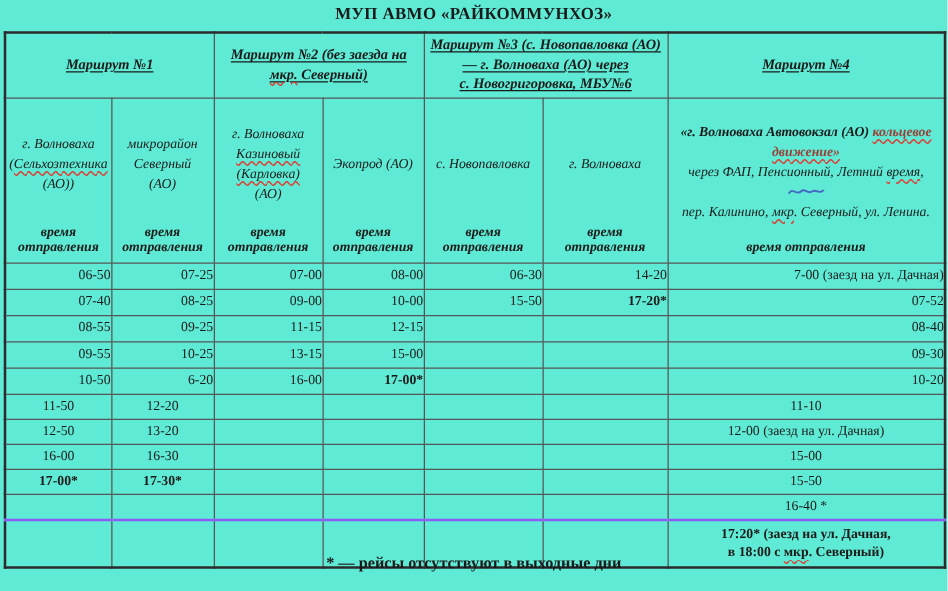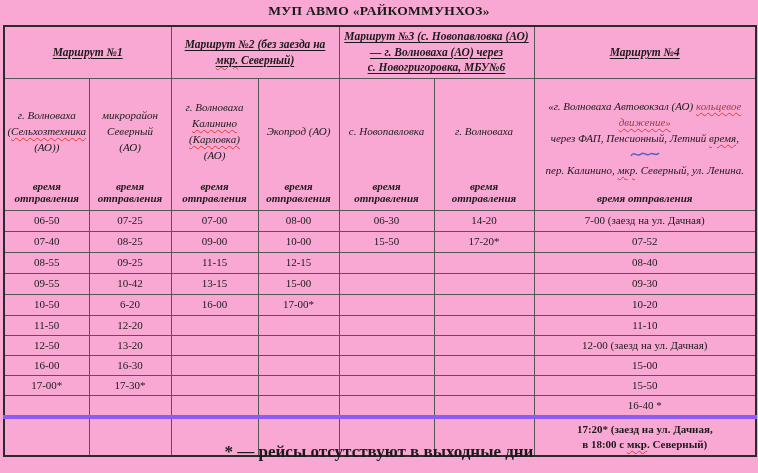--- a/index.html
+++ b/index.html
@@ -1,62 +1,62 @@
 <!DOCTYPE html>
 <html><head>
 <meta charset="utf-8">
 <style>
   html,body{margin:0;padding:0;background:#fff;}
   .page{
-    position:relative;width:758px;height:473px;background:#f9a8d4;
+    position:relative;width:758px;height:473px;background:#5eead4;
     font-family:"Liberation Serif","DejaVu Serif",serif;color:#1a1a1a;overflow:hidden;
   }
   .title{
     position:absolute;top:3px;left:0;width:100%;text-align:center;
     font-weight:bold;font-size:13.5px;letter-spacing:.3px;
   }
   table.tt{
     position:absolute;left:3px;top:25px;width:752px;
     border-collapse:collapse;table-layout:fixed;
     border:2px solid #2b2b2b;
   }
   table.tt td{
     border:1px solid #565656;padding:0;text-align:center;vertical-align:middle;
     font-size:11px;line-height:1.05;overflow:hidden;
   }
   td.gl{border-left:2px solid #8f8f8f;}
   tr.route-row td{height:51px;}
   tr.stop-row td{height:131px;vertical-align:top;}
-  tr.h20 td{height:20px;}
+  tr.h20 td{height:20px;text-align:right;}
   tr.h19 td{height:19px;margin-left:48px;}
   tr.h36 td{height:36px;}
-  tr.lastrow td{border-top:4px solid #8b5cf6;}
+  tr.lastrow td{border-top:2px solid #8b5cf6;}
   .rh{
     font-weight:bold;font-style:italic;font-size:11.5px;line-height:1.35;
   }
   .u{text-decoration:underline;text-underline-offset:2px;text-decoration-thickness:1px;}
   .wavy{
     text-decoration-line:underline;text-decoration-style:wavy;
     text-decoration-color:#e03a2f;text-decoration-thickness:1px;text-underline-offset:2px;text-align:center;
   }
   .redtxt{color:#9c3f38;}
   .stopbox{display:flex;flex-direction:column;height:100%;box-sizing:border-box;padding:6px 2px 3px;}
   .stopname{
     flex:1;display:flex;flex-direction:column;justify-content:center;align-items:center;
     font-style:italic;font-size:11px;line-height:1.45;
   }
   .dep{
     font-weight:bold;font-style:italic;font-size:11px;line-height:1.15;
     text-align:center;padding-bottom:2px;
   }
-  td.b{font-weight:normal;}
+  td.b{font-weight:bold;}
   .twoline{line-height:1.35;font-weight:bold;padding:0 6px;}
   .footnote{
     position:absolute;top:442px;left:0;width:758px;box-sizing:border-box;
-    text-align:center;font-weight:bold;font-size:17px;
+    text-align:center;font-weight:bold;font-size:13px;
   }
   .ink{display:inline-block;vertical-align:baseline;margin-left:1px;position:relative;top:1px;}
 </style>
 </head>
 <body>
 
 <div class="page">
 
   <div class="title">МУП АВМО «РАЙКОММУНХОЗ»</div>
 
@@ -112,21 +112,21 @@
             <span>Северный</span>
             <span>(АО)</span>
           </div>
           <div class="dep">время отправления</div>
         </div>
       </td>
       <td class="gl">
         <div class="stopbox">
           <div class="stopname">
             <span>г. Волноваха</span>
-            <span class="wavy">Калинино</span>
+            <span class="wavy">Казиновый</span>
             <span class="wavy">(Карловка)</span>
             <span>(АО)</span>
           </div>
           <div class="dep">время отправления</div>
         </div>
       </td>
       <td>
         <div class="stopbox">
           <div class="stopname">
             <span>Экопрод (АО)</span>
@@ -146,21 +146,21 @@
         <div class="stopbox">
           <div class="stopname">
             <span>г. Волноваха</span>
           </div>
           <div class="dep">время отправления</div>
         </div>
       </td>
       <td class="gl">
         <div class="stopbox">
           <div class="stopname big">
-            <span style="font-weight:normal;"><span>«г. Волноваха Автовокзал (АО) </span><span class="wavy redtxt">кольцевое движение»</span></span>
+            <span style="font-weight:bold;"><span>«г. Волноваха Автовокзал (АО) </span><span class="wavy redtxt">кольцевое движение»</span></span>
             <span><span>через ФАП, Пенсионный, Летний </span><span class="wavy">время</span><span>,</span><span class="ink"><svg width="30" height="10" viewBox="0 0 30 10">
                       <path d="M1,7 C4,1 7,9 11,5 C14,2 16,8 20,5 C23,3 26,8 29,4" stroke="#3f51c0" stroke-width="1.5" fill="none" opacity="0.85"></path>
                     </svg></span></span>
             <span><span>пер. Калинино, </span><span class="wavy">мкр</span><span>. Северный, ул. Ленина.</span></span>
           </div>
           <div class="dep">время отправления</div>
         </div>
       </td>
     </tr>
 
@@ -186,21 +186,21 @@
       <td>08-55</td>
       <td>09-25</td>
       <td class="gl">11-15</td>
       <td>12-15</td>
       <td class="gl"></td>
       <td></td>
       <td class="gl">08-40</td>
     </tr>
     <tr class="h20">
       <td>09-55</td>
-      <td>10-42</td>
+      <td>10-25</td>
       <td class="gl">13-15</td>
       <td>15-00</td>
       <td class="gl"></td>
       <td></td>
       <td class="gl">09-30</td>
     </tr>
     <tr class="h20">
       <td>10-50</td>
       <td>6-20</td>
       <td class="gl">16-00</td>

